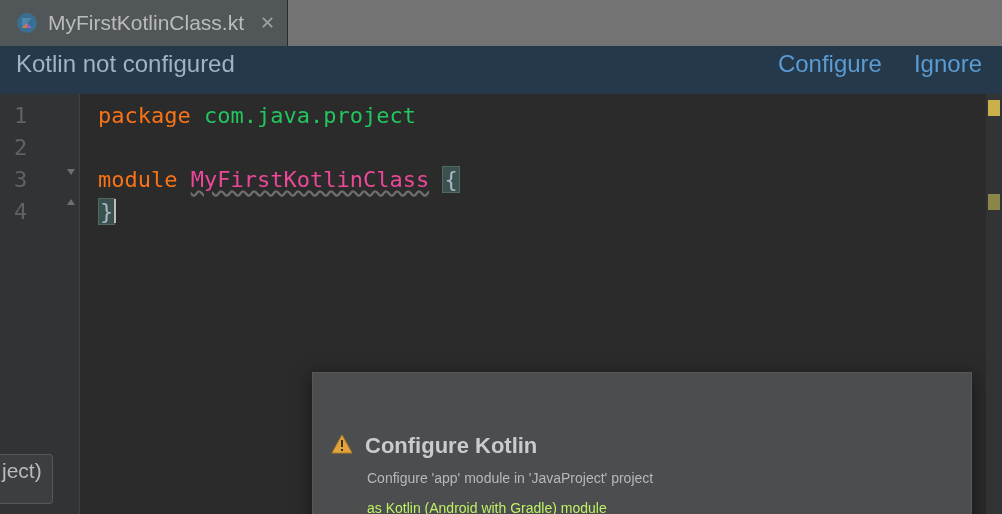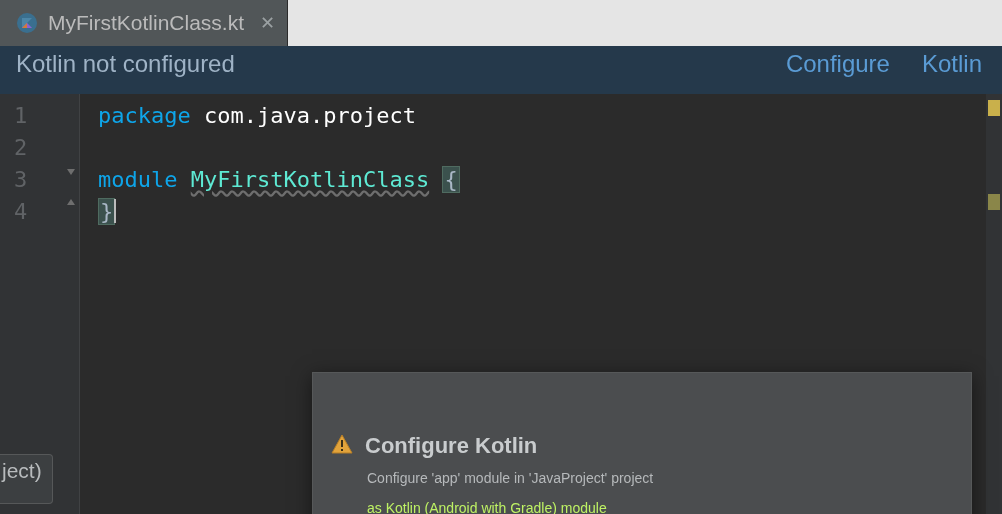--- a/index.html
+++ b/index.html
@@ -7,21 +7,21 @@
       width: 1002px;
       height: 514px;
       background: #2b2b2b;
       font-family: "Segoe UI", Arial, sans-serif;
       overflow: hidden;
       position: relative;
     }
     
     .tabbar {
       height: 46px;
-      background: #e5e5e5;
+      background: #737373;
       display: flex;
       align-items: stretch;
     }
     .tab {
       background: #515658;
       border-right: 1px solid #2b2b2b;
       display: flex;
       align-items: center;
       padding: 0 12px 0 16px;
       gap: 10px;
@@ -97,24 +97,24 @@
     .code {
       flex: 1;
       background: #2b2b2b;
       font-family: "Menlo", "Consolas", monospace;
       font-size: 22px;
       color: #a9b7c6;
       padding: 6px 0 0 18px;
       line-height: 32px;
       position: relative;
     }
-    .kw { color: #0ea5e9; }
-    .ident { color: #ffffff; }
+    .kw { color: #f97316; }
+    .ident { color: #22c55e; }
     .cls {
-      color: #5eead4;
+      color: #ec4899;
       text-decoration: underline wavy #6e6e6e;
       text-underline-offset: 3px;
     }
     .brace { color: #a9b7c6; }
     .brace.match {
       background: #3b514d;
       border: 1px solid #4f6b60;
       padding: 0 1px;
     }
     
@@ -199,21 +199,21 @@
     </span>
     <span class="label">MyFirstKotlinClass.kt</span>
     <span class="close">✕</span>
   </div>
 </div>
 
 <div class="banner">
   <span>Kotlin not configured</span>
   <span class="right">
     <span class="link">Configure</span>
-    <span class="link">Kotlin</span>
+    <span class="link">Ignore</span>
   </span>
 </div>
 
 <div class="editor">
   <div class="gutter">
     <div>1</div>
     <div>2</div>
     <div>3</div>
     <div>4</div>
     <div class="fold-col">

